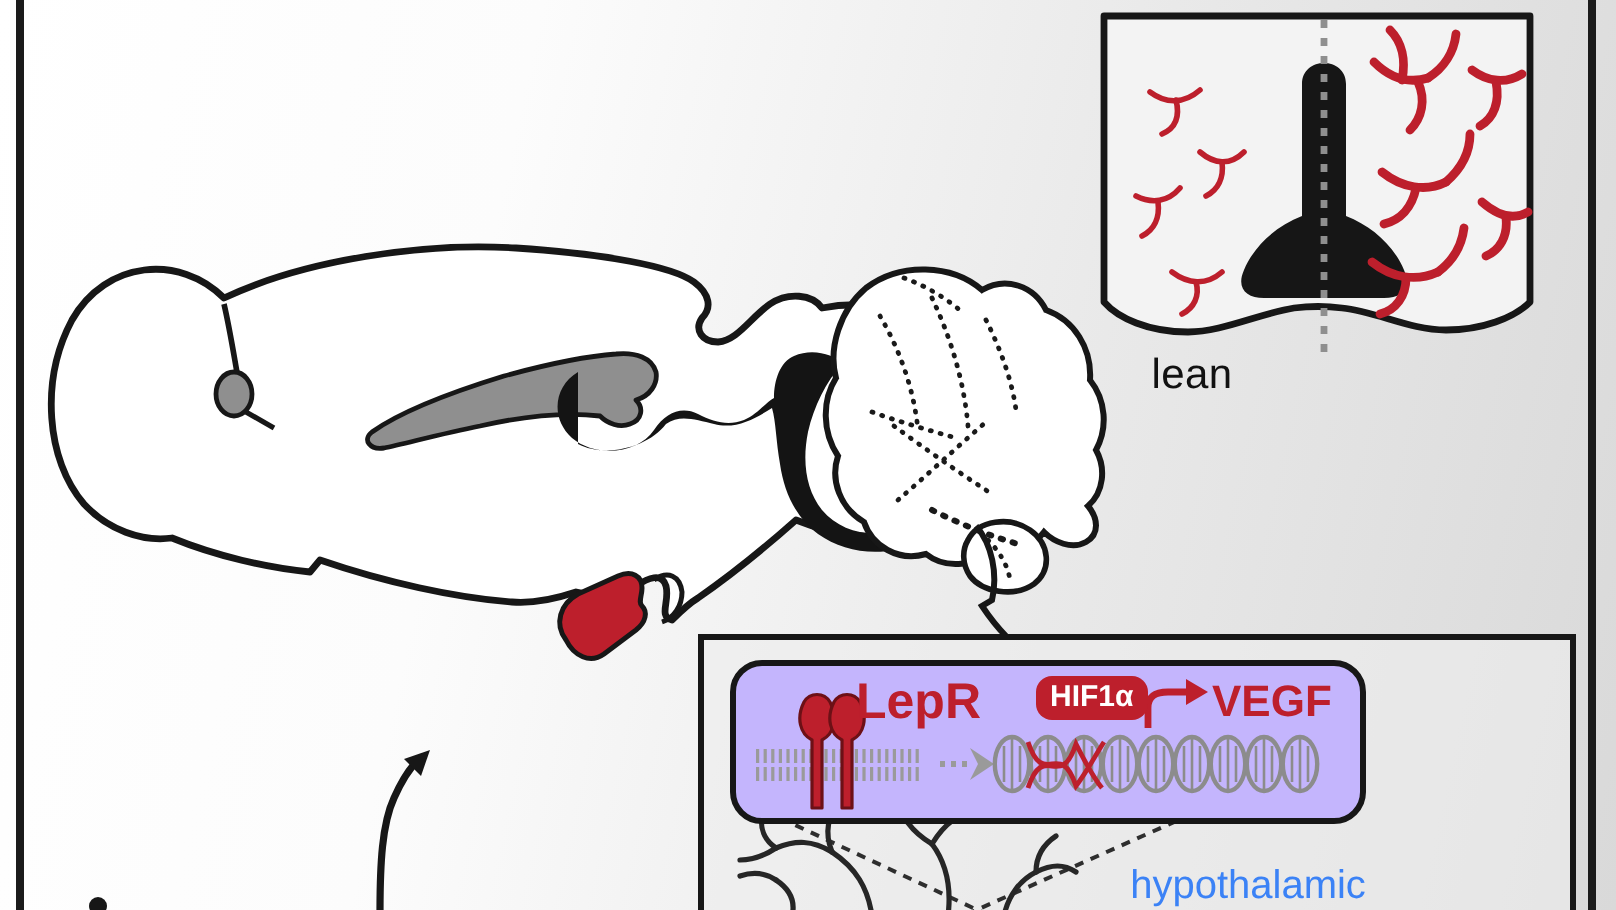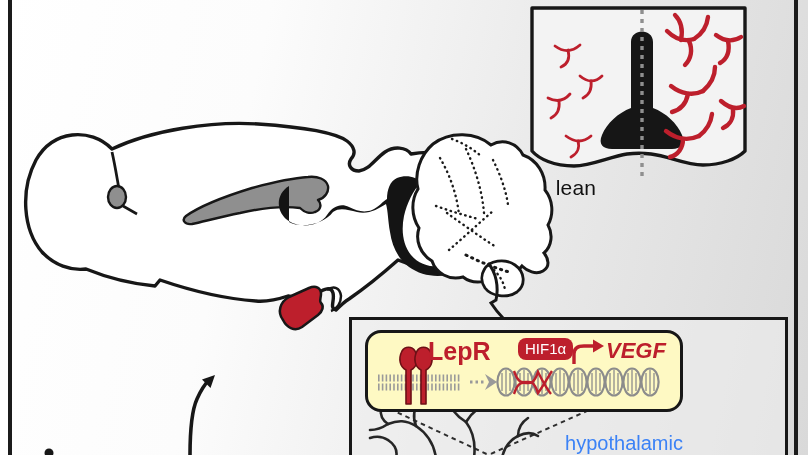--- a/index.html
+++ b/index.html
@@ -9,36 +9,36 @@
     font-family:"Liberation Sans","DejaVu Sans",sans-serif;
     -webkit-font-smoothing:antialiased;
   }
   .abs{position:absolute;}
   
   .frame-line{position:absolute;top:0;bottom:0;width:3.5px;background:#1b1b1b;}
   #frame-left{left:8px;}
   #frame-right{left:794px;}
 
   
-  #lean-obese-inset{left:528px;top:4px;width:224px;height:202px;}
+  #lean-obese-inset{left:548px;top:4px;width:224px;height:202px;}
   .inset-label{position:absolute;top:172px;width:92px;text-align:center;
     font-size:21px;color:#111;letter-spacing:.2px;}
   #lean-label{left:2px;}
   #obese-label{left:128px;}
 
   
   #pathway-panel{left:349px;top:317px;width:433px;height:141px;
     border:3px solid #171717;border-bottom:none;background:rgba(237,237,237,.65);}
-  #signal-box{left:13px;top:10px;width:312px;height:76px;background:#fef9c3;
+  #signal-box{left:13px;top:10px;width:312px;height:76px;background:#c4b5fd;
     border:3px solid #171717;border-radius:16px;}
   .red-text{color:#bd1f2c;font-weight:bold;}
   #lepr-label{left:60px;top:4px;font-size:25px;}
-  #hif1a-chip{left:150px;top:5px;background:#bd1f2c;color:#fff;font-weight:normal;
+  #hif1a-chip{left:150px;top:5px;background:#bd1f2c;color:#fff;font-weight:bold;
     font-size:15px;padding:3px 7px 4px;border-radius:8px;line-height:1;}
-  #vegf-label{left:238px;top:5px;font-size:22px;font-style:italic;}
+  #vegf-label{left:238px;top:5px;font-size:22px;}
   #hypothalamic-caption{left:202px;top:112px;width:140px;text-align:center;
     font-size:20px;color:#3b82f6;}
   svg{position:absolute;left:0;top:0;}
 </style>
 </head>
 <body>
 
 <svg class="abs" width="808" height="455" viewBox="0 0 808 455">
 
   <path d="M 112,149 C 152,130 212,121 258,124 C 302,127 336,133 347,141

